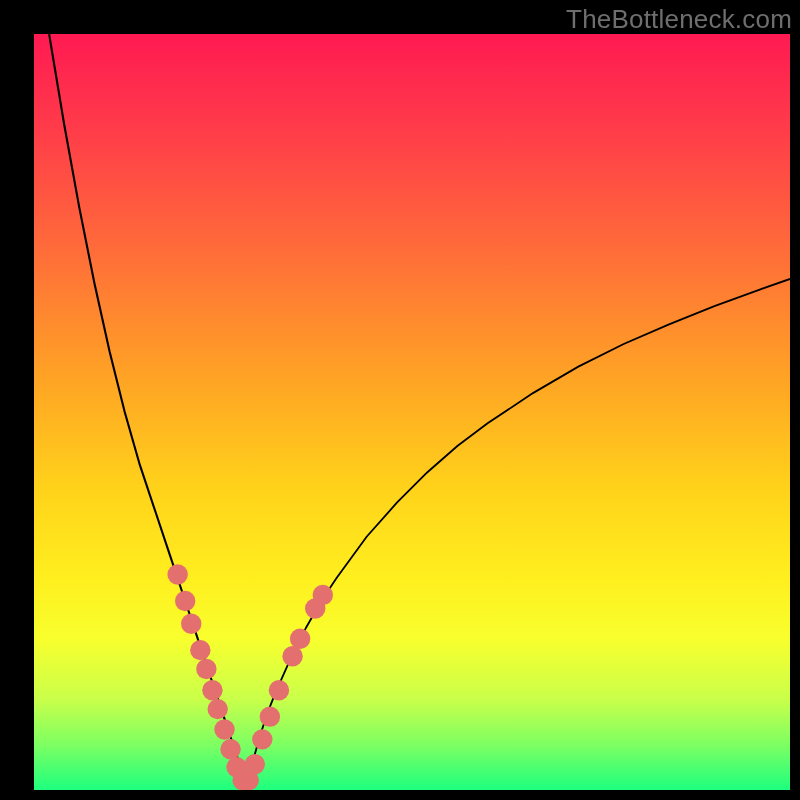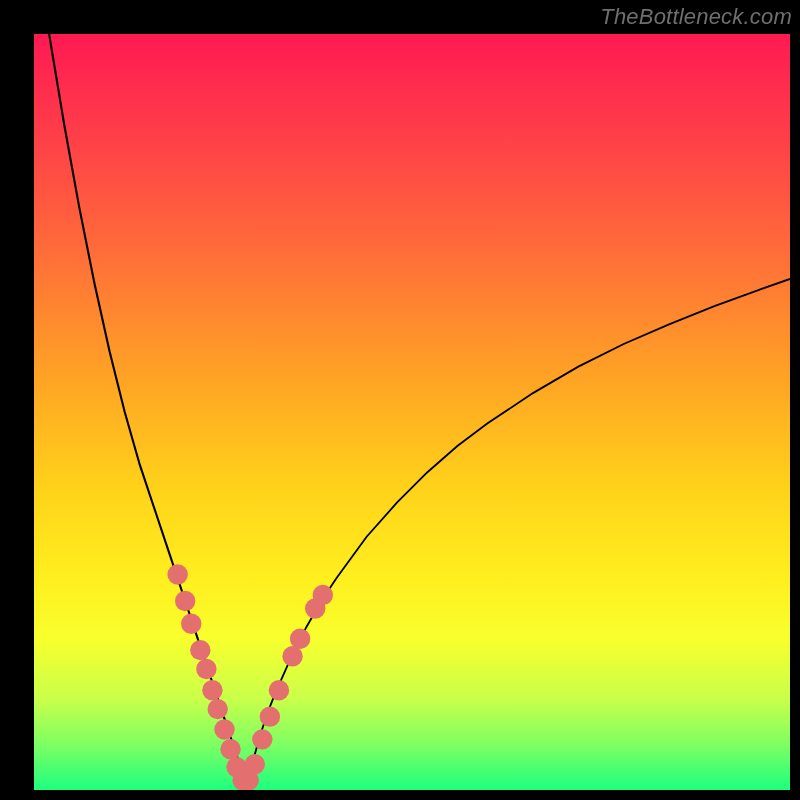--- a/index.html
+++ b/index.html
@@ -43,24 +43,23 @@
     left: 0;
     top: 0;
     width: 756px;
     height: 756px;
   }
   .watermark {
     position: absolute;
     top: 4px;
     right: 8px;
     color: #6e6e6e;
-    font-size: 22px;
+    font-size: 26px;
     letter-spacing: 0.2px;
     user-select: none;
-    font-style: italic;
   }
 </style>
 </head>
 <body>
 
 <div class="frame">
 
   <div class="watermark">TheBottleneck.com</div>
 
   <div class="plot-area">

